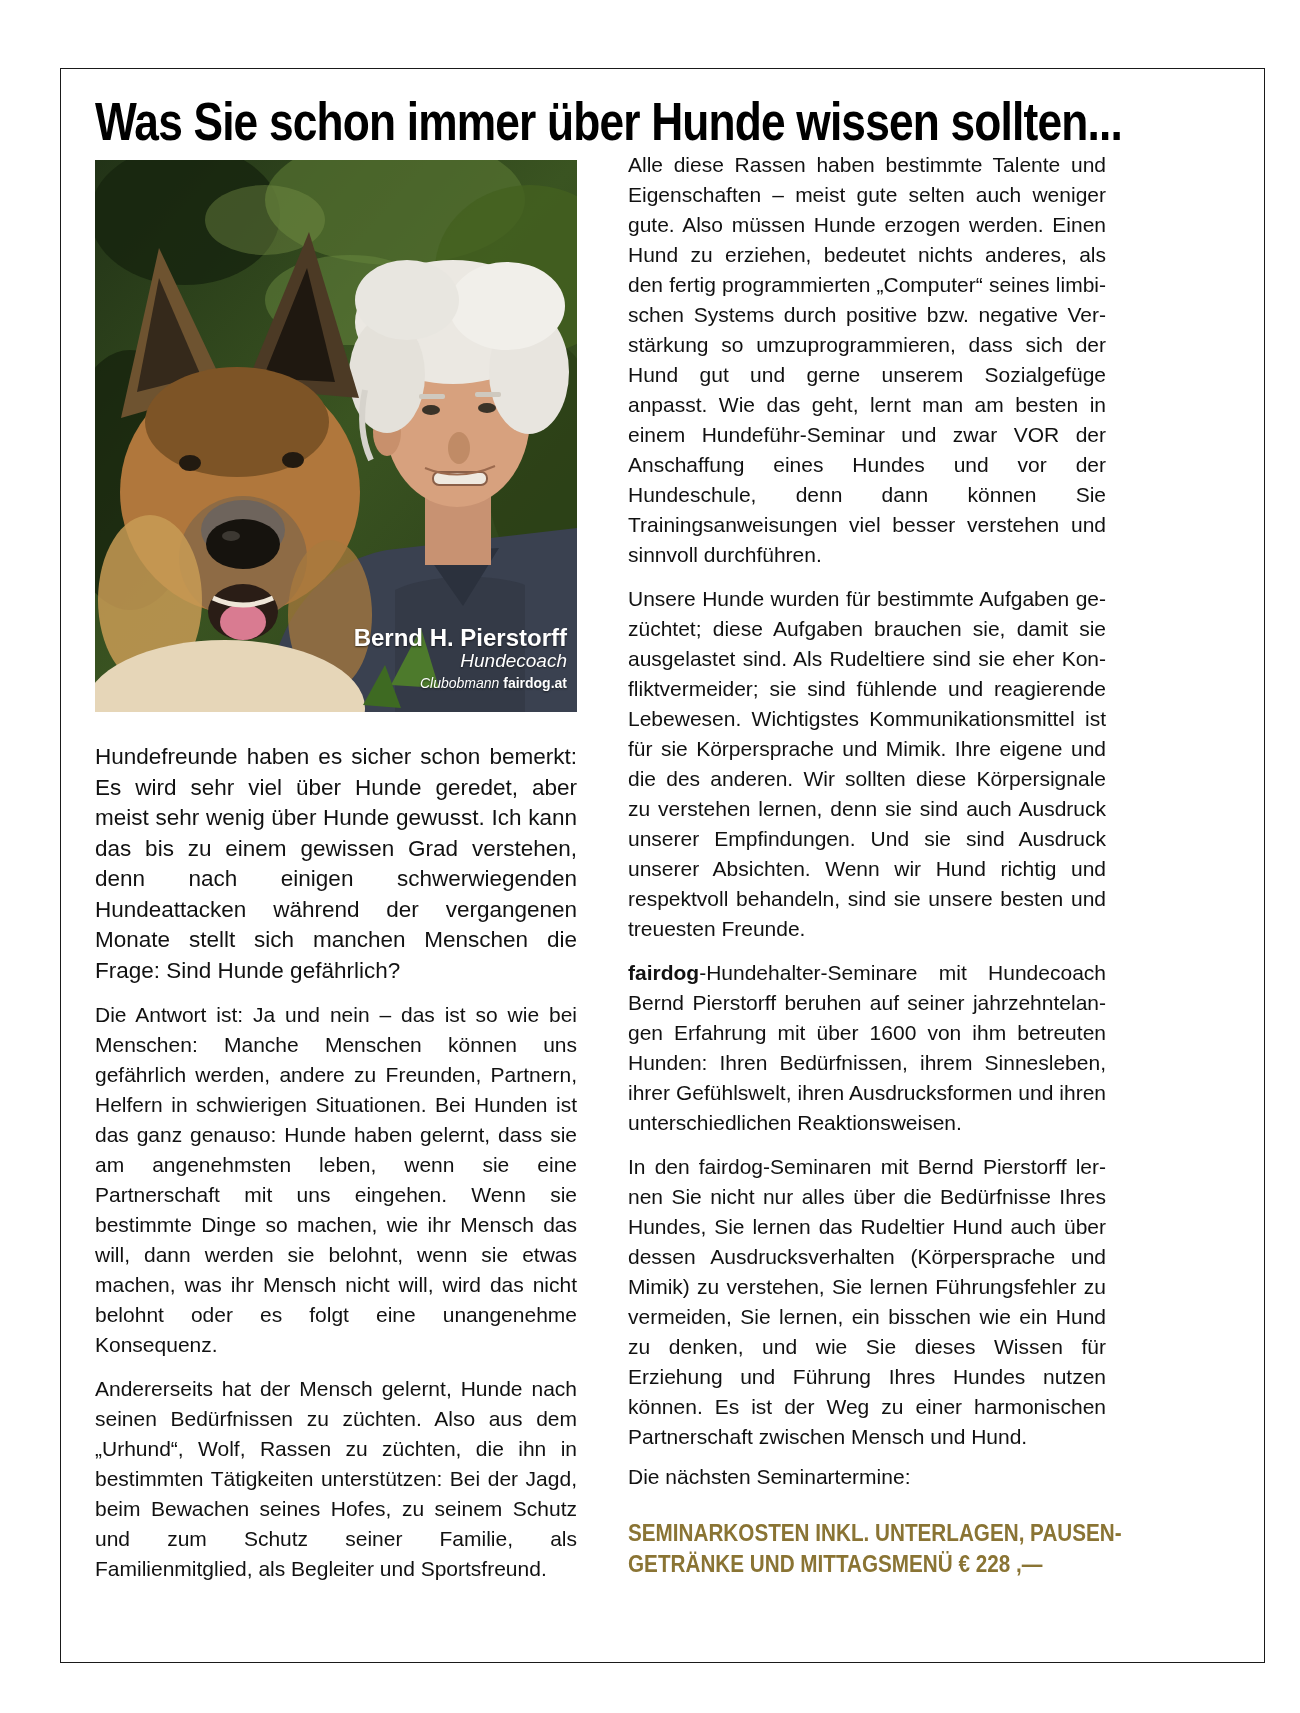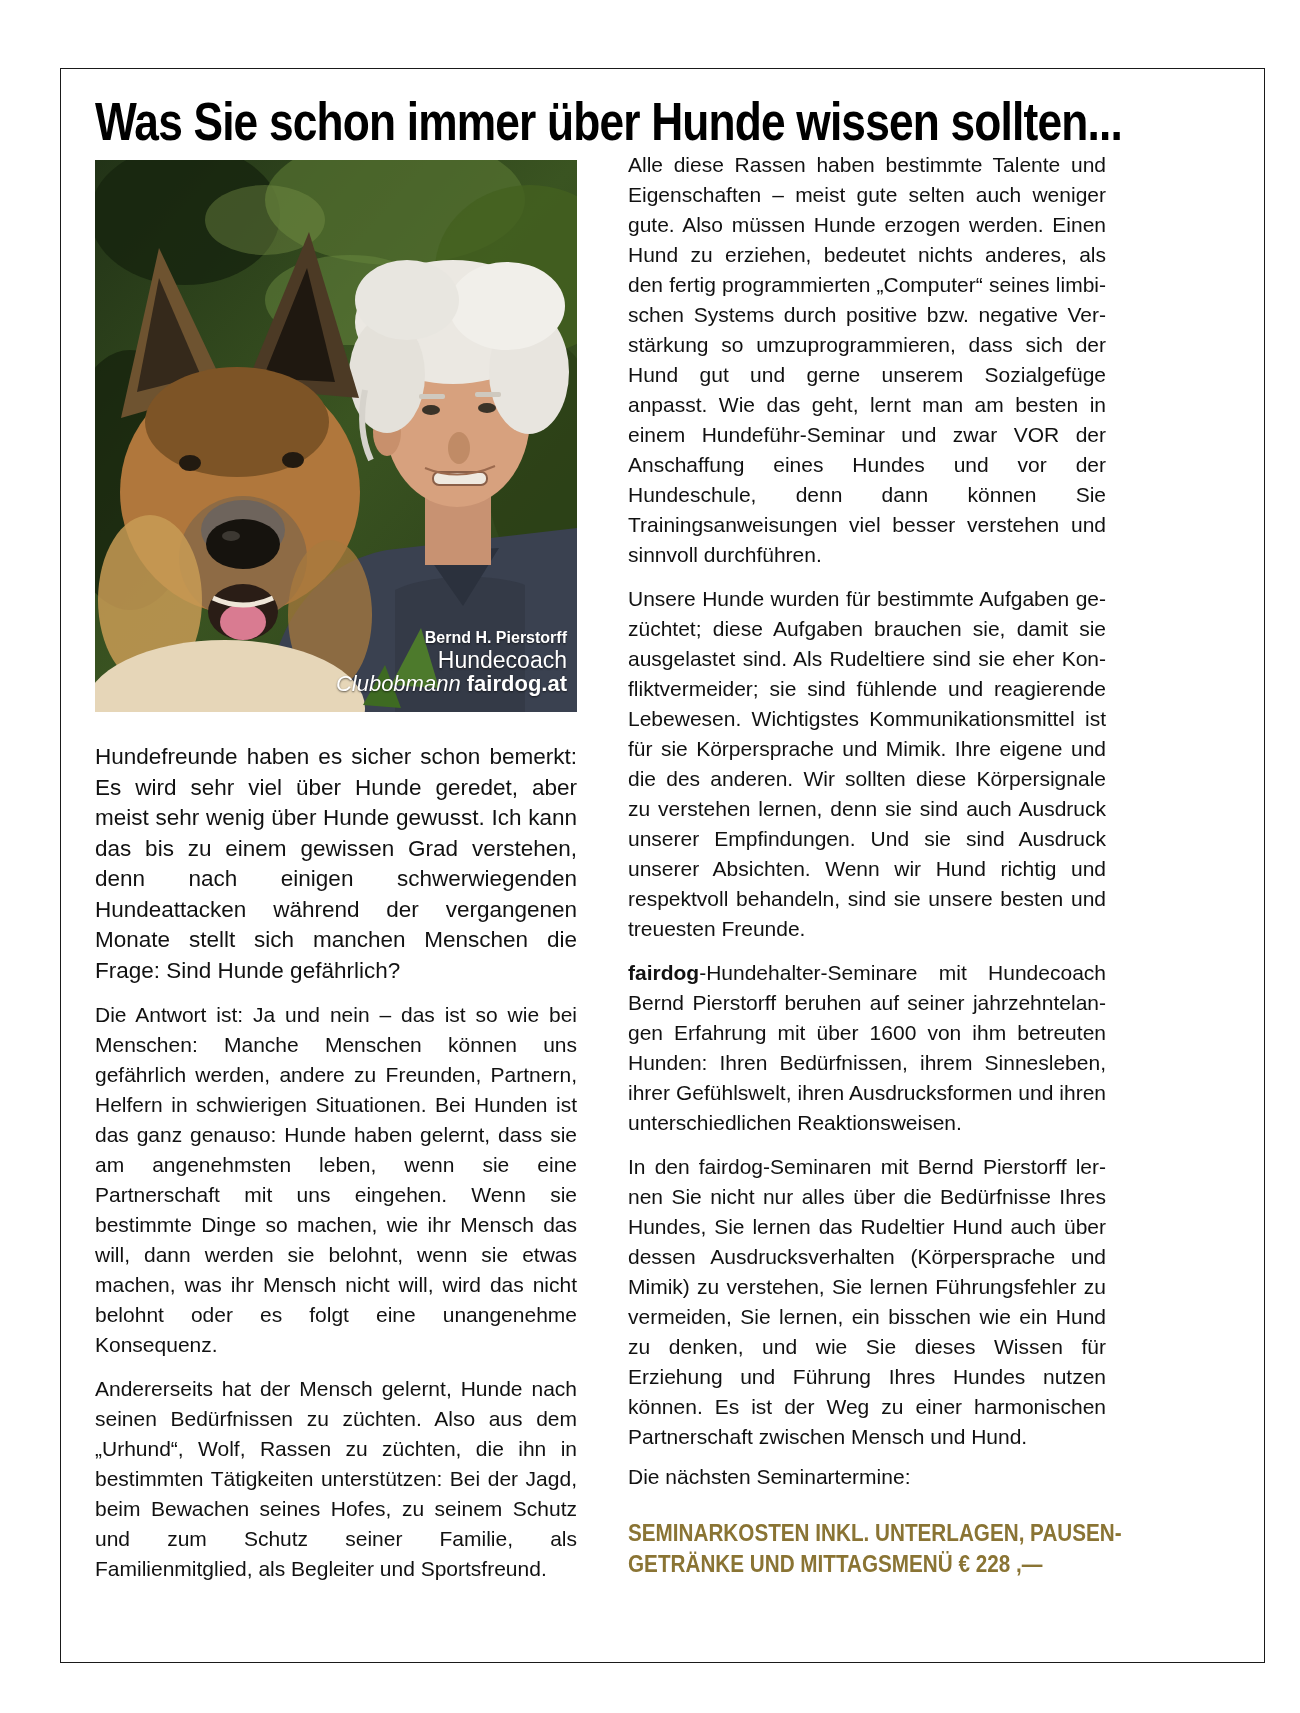--- a/index.html
+++ b/index.html
@@ -23,23 +23,23 @@
   }
   .col-left{position:absolute;left:95px;top:160px;width:482px;}
   .col-right{position:absolute;left:628px;top:150px;width:478px;}
 
   .photo{position:relative;width:482px;height:552px;background:#24361a;}
   .photo svg{display:block;}
   .photo-caption{
     position:absolute;right:10px;top:466px;text-align:right;color:#fff;
     line-height:23px;text-shadow:0 1px 2px rgba(0,0,0,.6);
   }
-  .photo-caption .cap-name{font-size:16px;font-weight:bold;}
-  .photo-caption .cap-role{font-size:23px;}
-  .photo-caption .cap-club{font-size:22px;font-style:italic;}
+  .photo-caption .cap-name{font-size:24px;font-weight:bold;}
+  .photo-caption .cap-role{font-size:19px;font-style:italic;}
+  .photo-caption .cap-club{font-size:14px;font-style:italic;}
   .photo-caption .cap-club b{font-style:normal;font-weight:bold;}
 
   .lead{
     margin-top:30px;
     font-size:22.5px;font-weight:normal;line-height:30.5px;
     text-align:justify;
   }
   .body-p{
     margin:14px 0 0 0;
     font-size:21px;line-height:30px;

